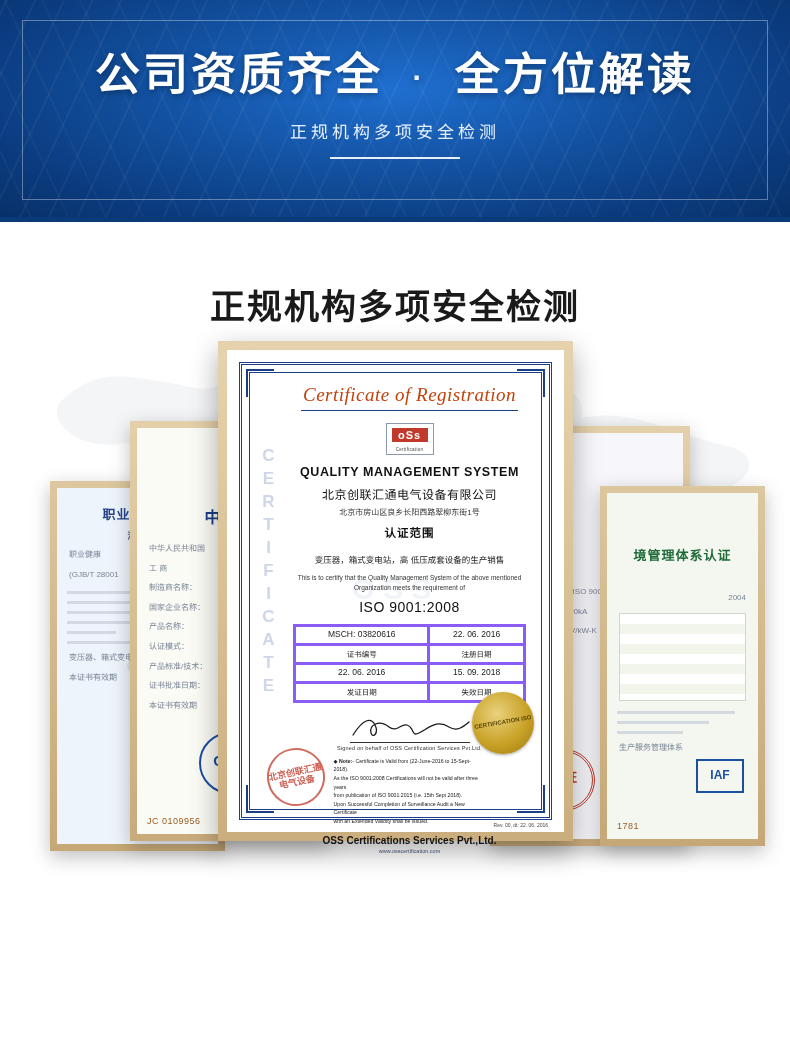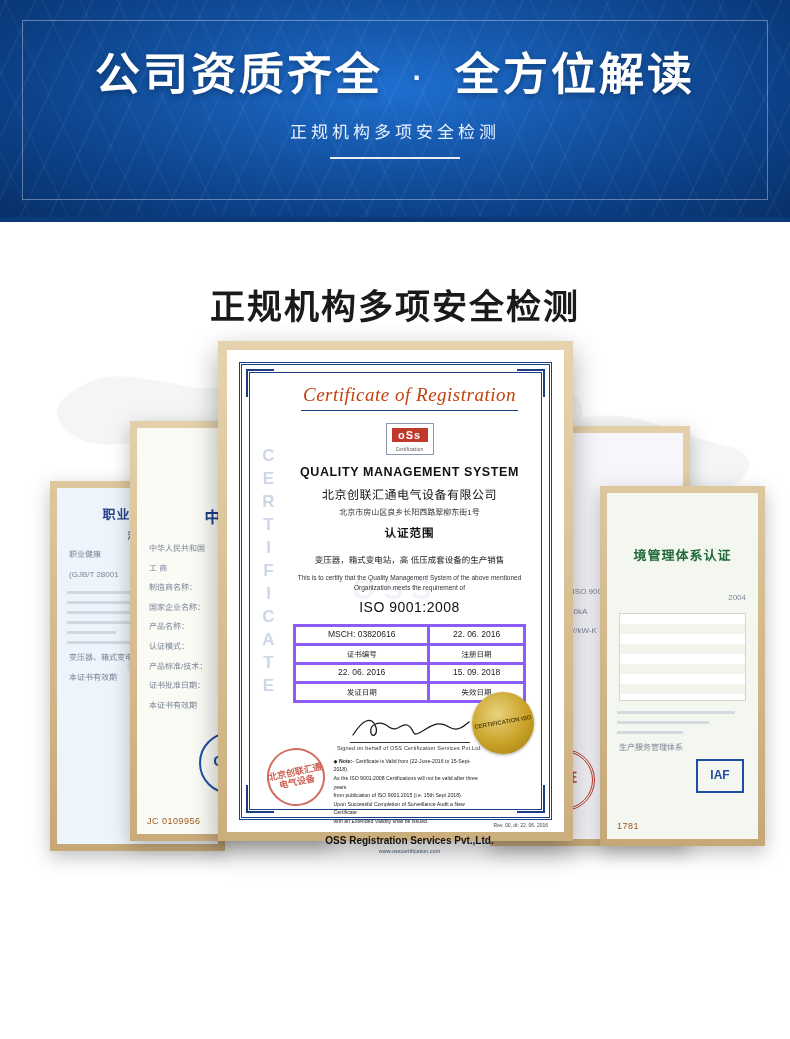--- a/index.html
+++ b/index.html
@@ -685,21 +685,21 @@
 
             <div class="cm-note">
               <b>◆ Note:-</b>
               <span>Certificate is Valid from (22-June-2016 to 15-Sept-2018).</span><br>
               <span>As the ISO 9001:2008 Certifications will not be valid after three years</span><br>
               <span>from publication of ISO 9001:2015 (i.e. 15th Sept 2018).</span><br>
               <span>Upon Successful Completion of Surveillance Audit a New Certificate</span><br>
               <span>with an Extended Validity shall be issued.</span>
             </div>
 
-            <div class="cm-foot">OSS Registration Services Pvt.,Ltd.</div>
+            <div class="cm-foot">OSS Certifications Services Pvt.,Ltd.</div>
             <div class="cm-foot-url">www.osscertification.com</div>
           </div>
 
           <div class="cm-gold-seal">
             <span>CERTIFICATION ISO</span>
           </div>
           <div class="cm-red-seal">
             <span>北京创联汇通电气设备</span>
           </div>
           <div class="cm-rev">Rev. 00, dt: 22. 06. 2016</div>

